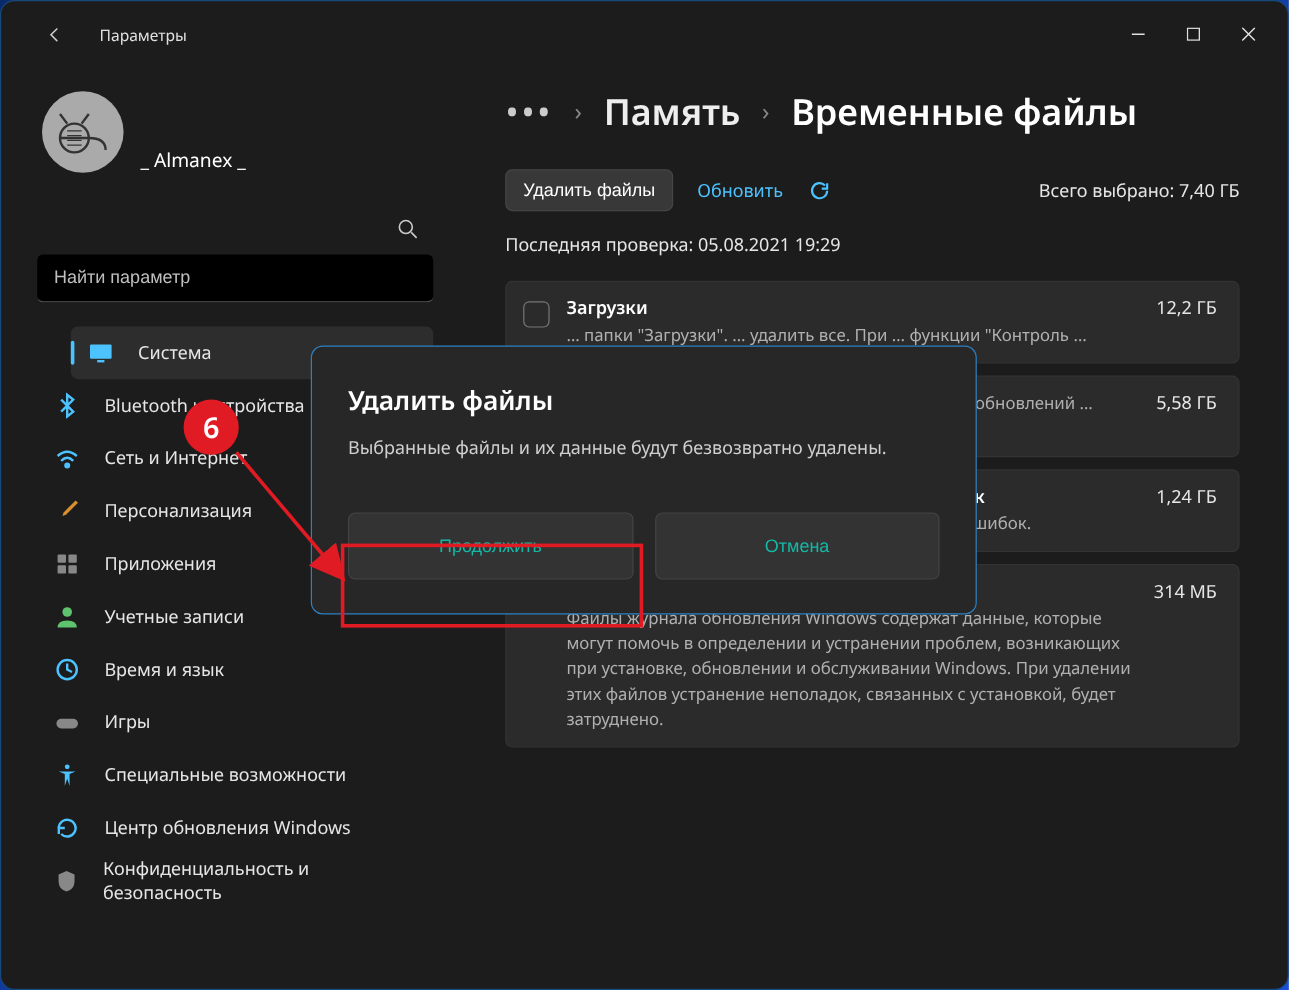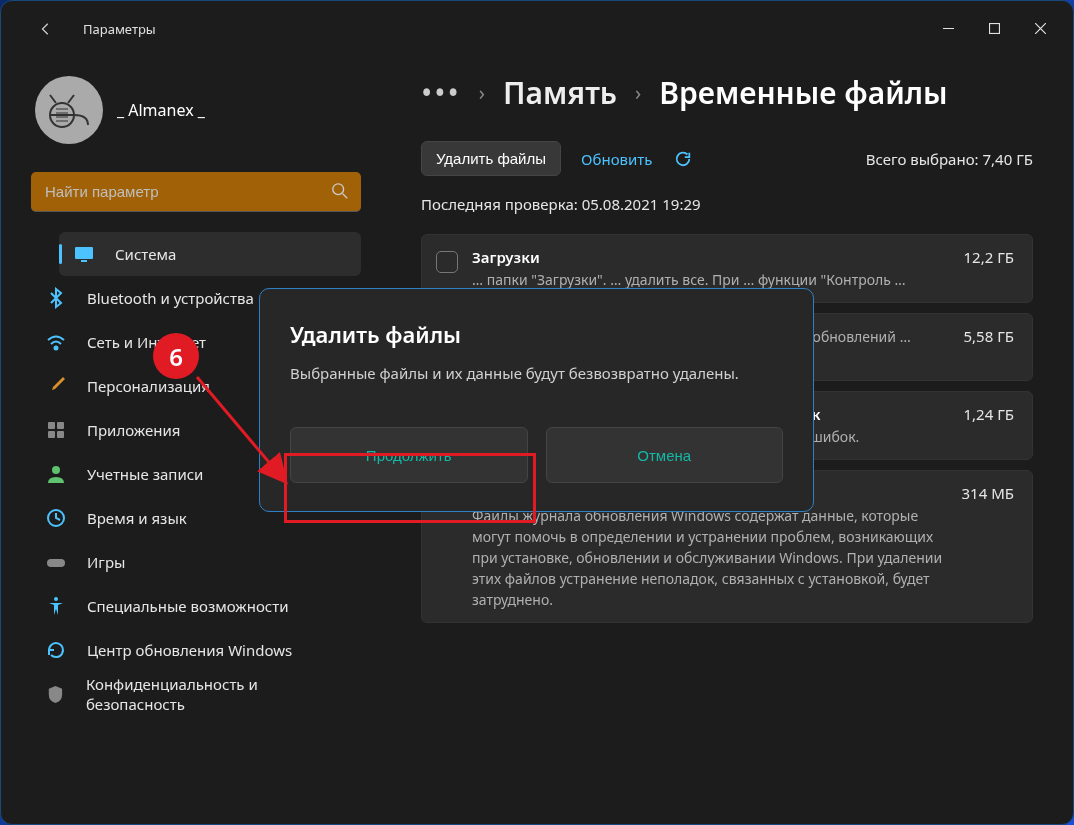--- a/index.html
+++ b/index.html
@@ -18,29 +18,29 @@
   .back-btn svg { width: 14px; height: 14px; stroke: #ccc; }
   .app-title { font-size: 13px; color: #e0e0e0; }
   .winbtns { margin-left: auto; display: flex; }
   .winbtn { width: 46px; height: 30px; display: flex; align-items: center; justify-content: center; cursor: pointer; }
   .winbtn svg { width: 11px; height: 11px; stroke: #e0e0e0; fill: none; stroke-width: 1.2; }
 
   .body { display: flex; height: calc(100% - 55px); }
 
   
   .sidebar { width: 370px; padding: 20px 10px 0 30px; display: flex; flex-direction: column; }
-  .profile { display: flex; align-items: center; margin-bottom: 28px; margin-left: 4px;}
+  .profile { display: flex; align-items: flex-end; margin-bottom: 28px; margin-left: 4px;}
   .avatar { width: 68px; height: 68px; border-radius: 50%; background: #aaa; margin-right: 14px; display:flex; align-items:center; justify-content:center; overflow:hidden;}
   .avatar svg { width: 50px; height: 50px; }
   .profile-name { font-size: 16px; color: #fff; }
   .search { position: relative; margin-bottom: 20px; }
   .search input {
     width: 100%; height: 40px; padding: 0 40px 0 14px;
-    background: #a16207; border: none; border-bottom: 1px solid #555;
-    border-radius: 5px; color: #e0e0e0; font-size: 15px; outline: none;
+    background: #000000; border: none; border-bottom: 1px solid #555;
+    border-radius: 5px; color: #e0e0e0; font-size: 15px; outline: none; margin-top: 40px;
   }
   .search input::placeholder { color: #bfbfbf; }
   .search-icon { position: absolute; right: 12px; top: 10px; width: 18px; height: 18px; stroke: #ccc; fill: none; }
   .nav { list-style: none; }
   .nav li { display: flex; align-items: center; height: 44px; padding: 0 14px; border-radius: 6px; cursor: pointer; font-size: 15px; color: #e6e6e6;}
   .nav li .ico { width: 22px; height: 22px; margin-right: 20px; display:flex; align-items:center; justify-content:center; }
   .nav li.active { background: #2d2d2d; position: relative; margin-left: 28px; }
   .nav li.active::before { content:""; position:absolute; left:0; top:12px; bottom:12px; width:3px; background:#4cc2ff; border-radius:2px;}
 
   

